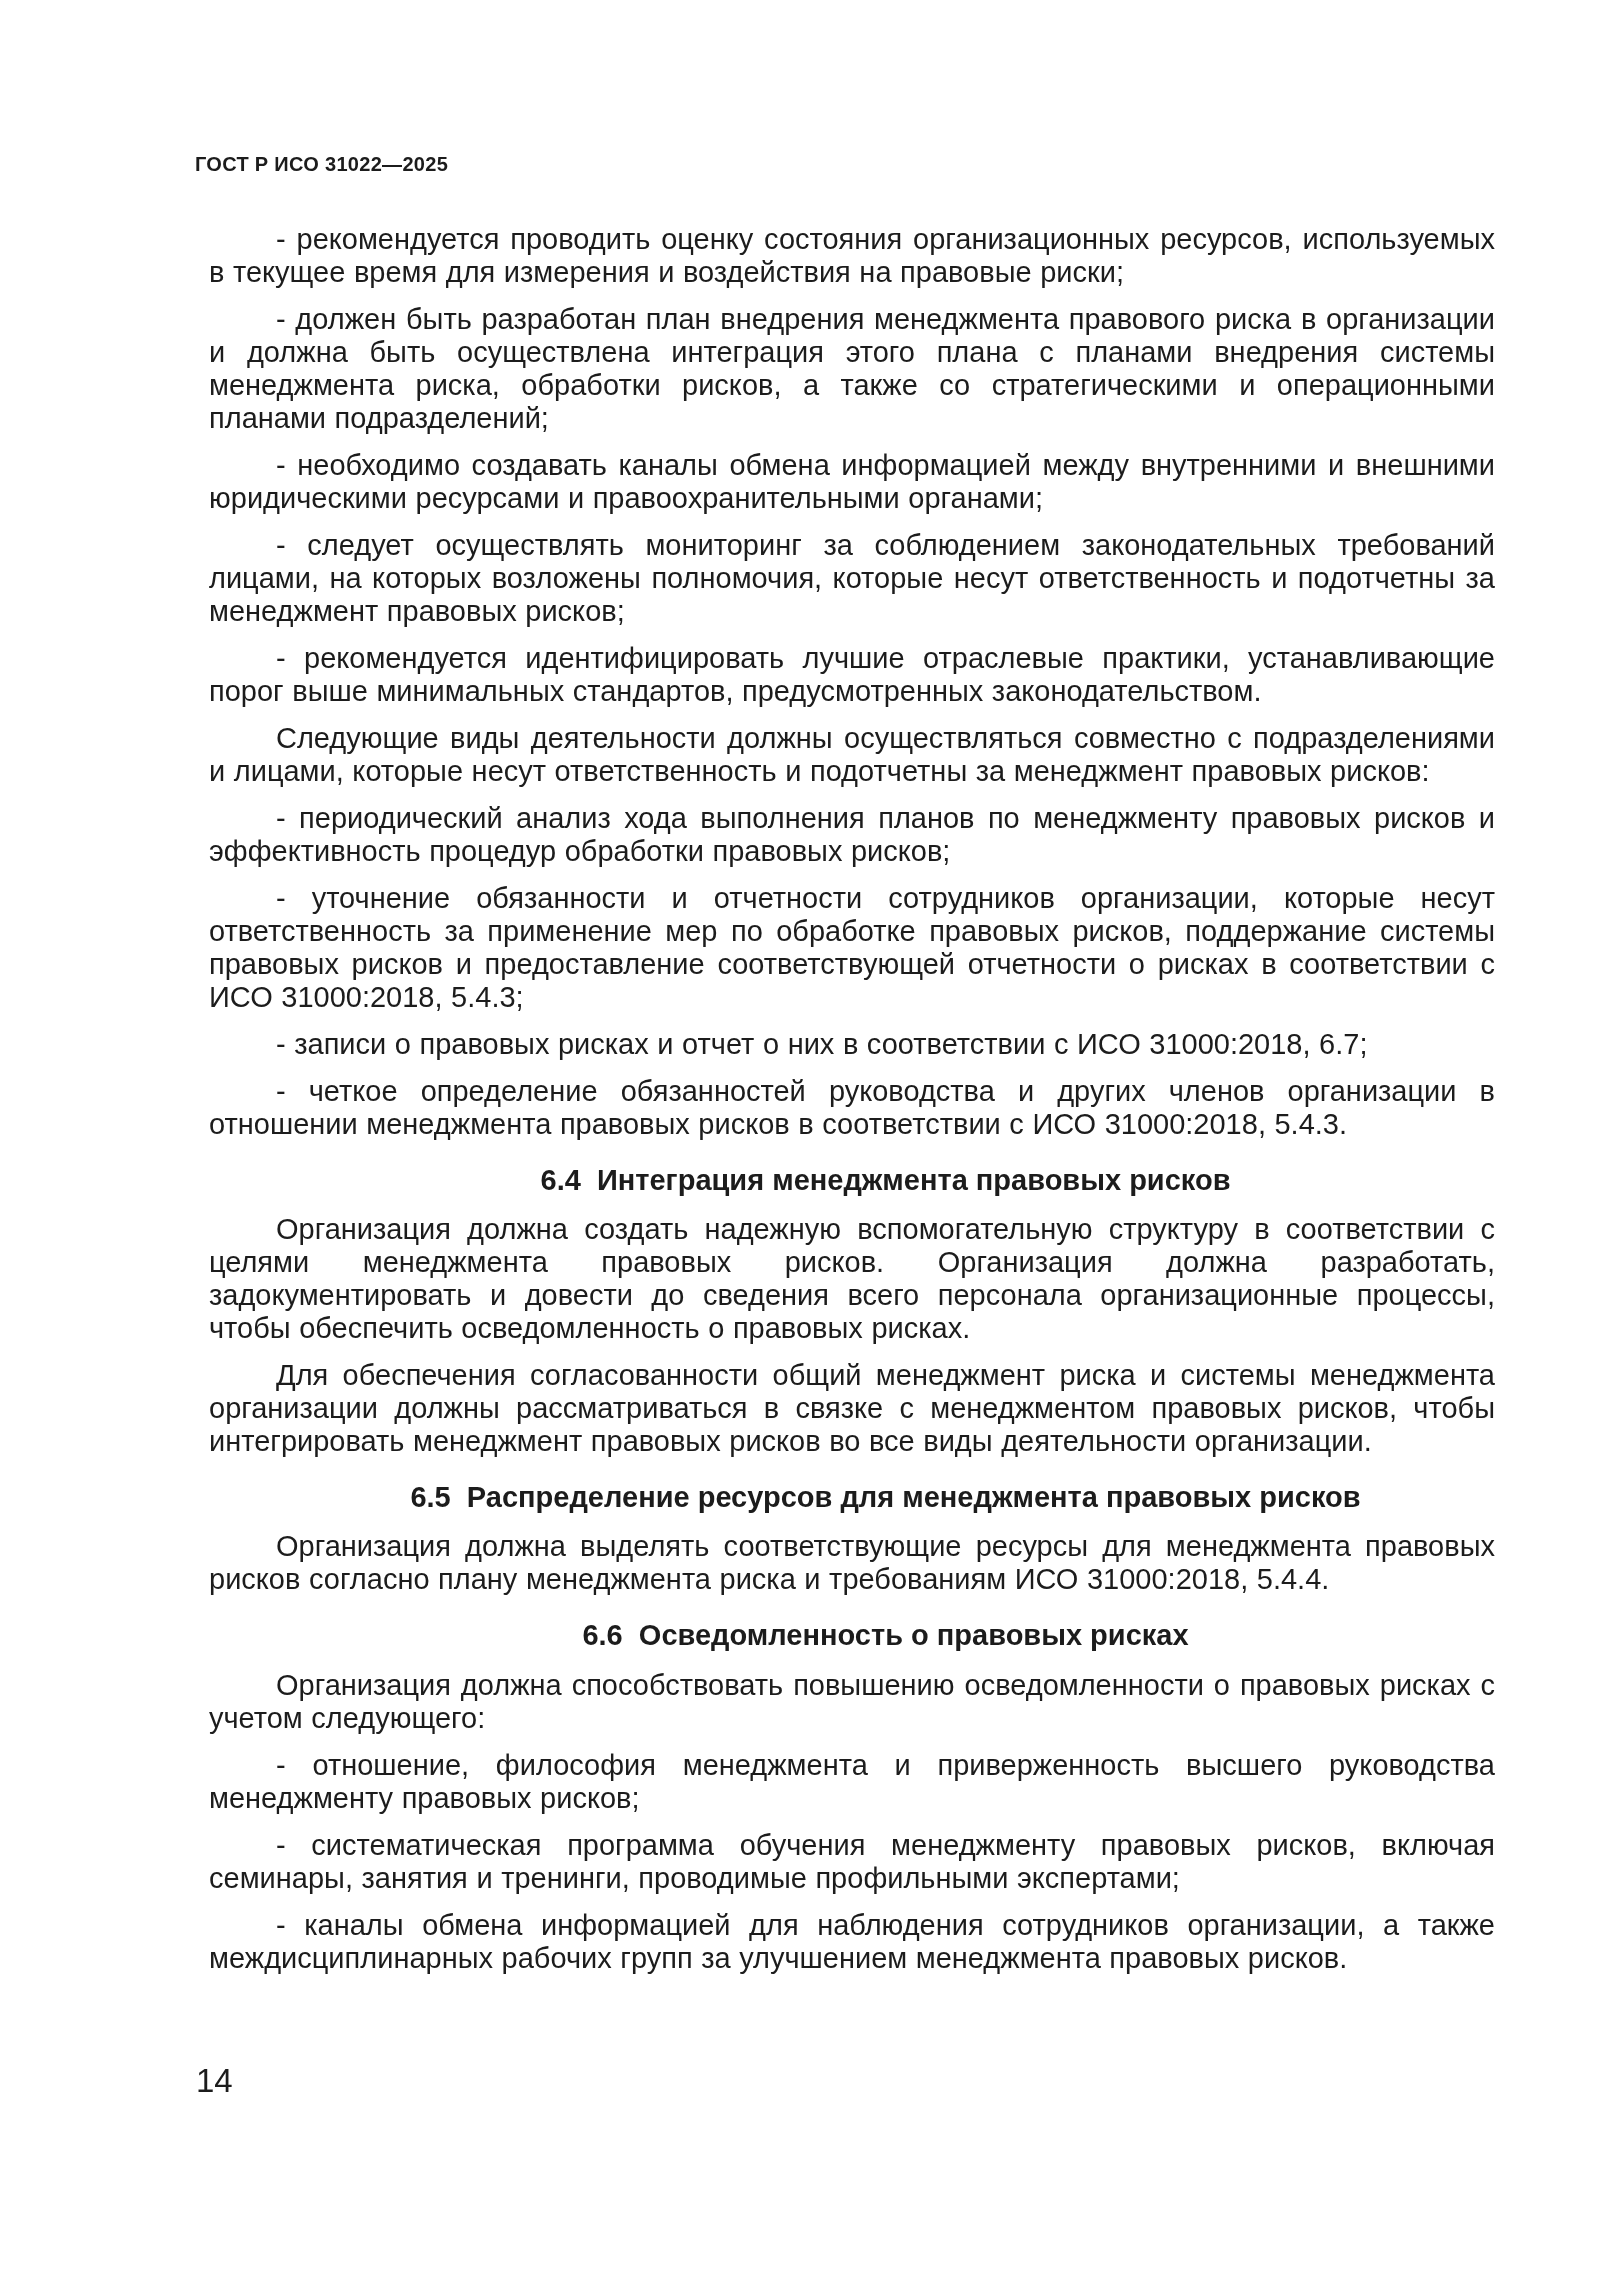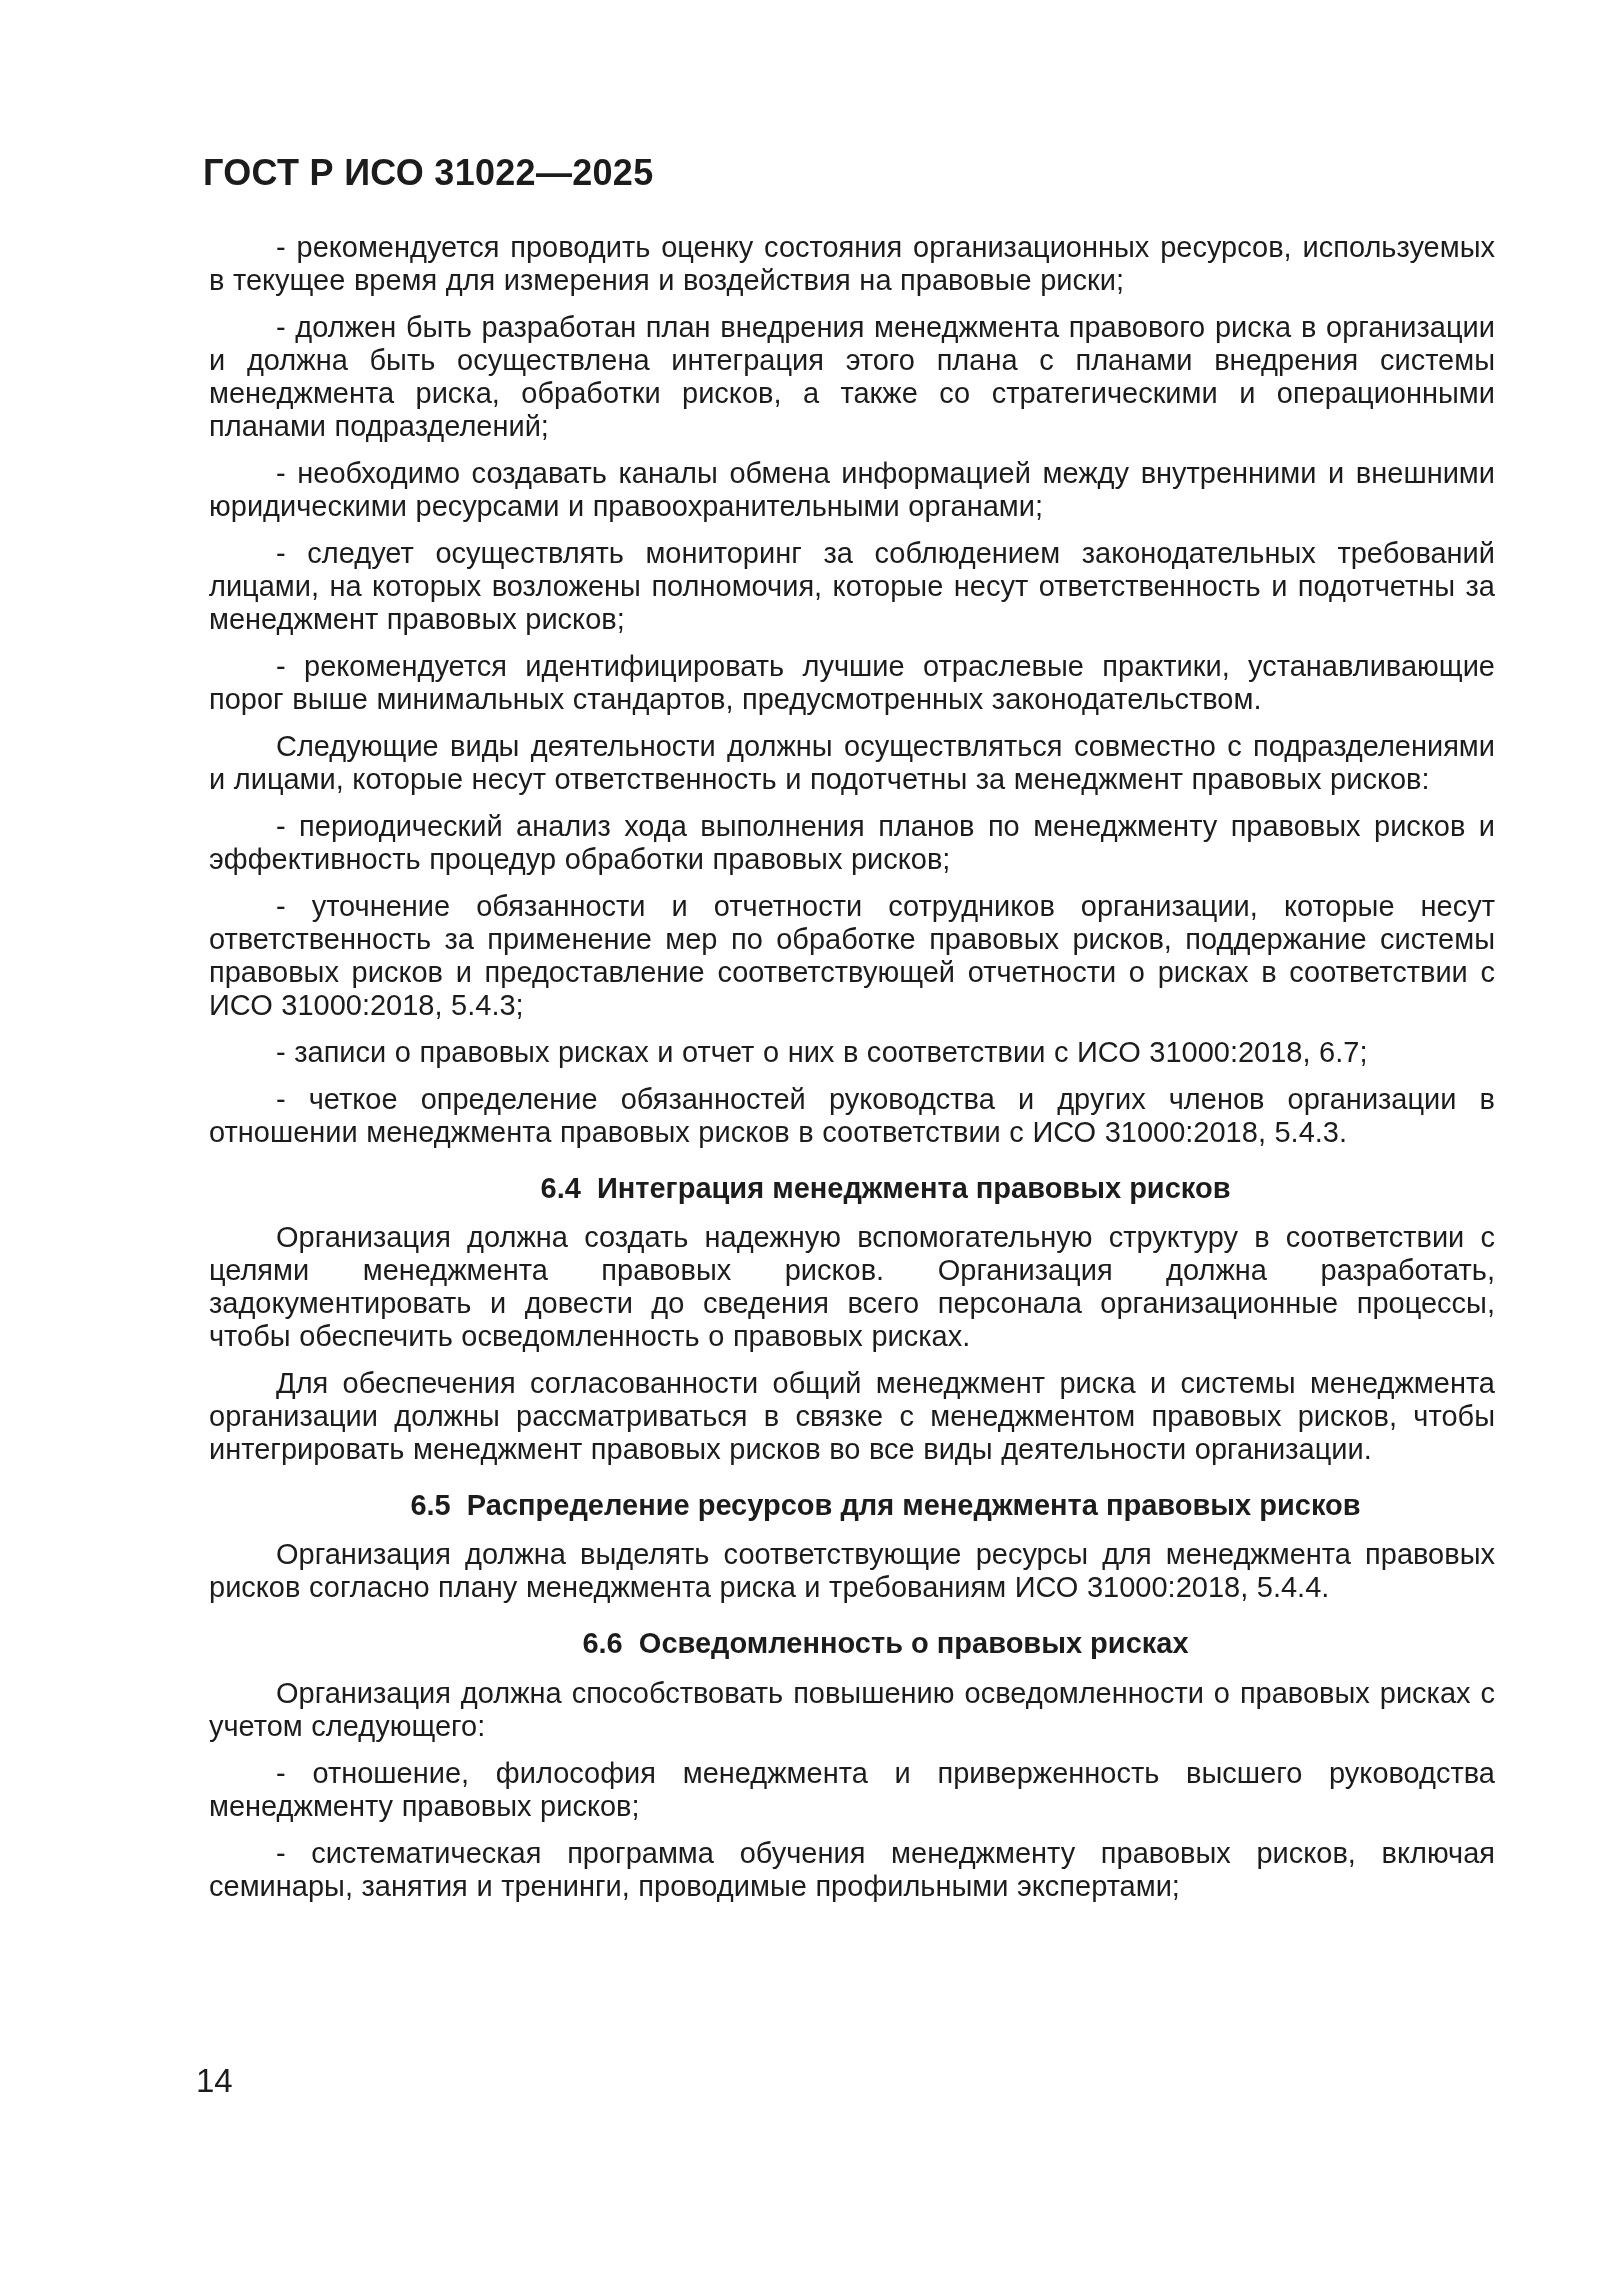--- a/index.html
+++ b/index.html
@@ -16,22 +16,22 @@
     color: #1c1c1c;
     overflow: hidden;
   }
   .content {
     position: absolute;
     left: 195px;
     top: 147px;
     width: 1314px;
   }
   .std-code {
-    margin: 8px;
-    font-size: 36px;
+    margin: 0;
+    font-size: 20px;
     line-height: 35px;
     font-weight: 700;
     letter-spacing: 0.3px;
   }
   .body-text {
     margin-top: 41px;
   }
   .para {
     margin: 14px;
     font-size: 29px;
@@ -83,18 +83,19 @@
 
       <h2 class="heading">6.5&nbsp; Распределение ресурсов для менеджмента правовых рисков</h2>
 
       <p class="para">Организация должна выделять соответствующие ресурсы для менеджмента правовых рисков согласно плану менеджмента риска и требованиям ИСО 31000:2018, 5.4.4.</p>
 
       <h2 class="heading">6.6&nbsp; Осведомленность о правовых рисках</h2>
 
       <p class="para">Организация должна способствовать повышению осведомленности о правовых рисках с учетом следующего:</p>
       <p class="para">- отношение, философия менеджмента и приверженность высшего руководства менеджменту правовых рисков;</p>
       <p class="para">- систематическая программа обучения менеджменту правовых рисков, включая семинары, занятия и тренинги, проводимые профильными экспертами;</p>
+      <p class="para">- каналы обмена информацией для наблюдения сотрудников организации, а также междисциплинарных рабочих групп за улучшением менеджмента правовых рисков.</p>
     </div>
   </div>
 
   <div class="page-num">14</div>
 </div>
 
 
 </body></html>

